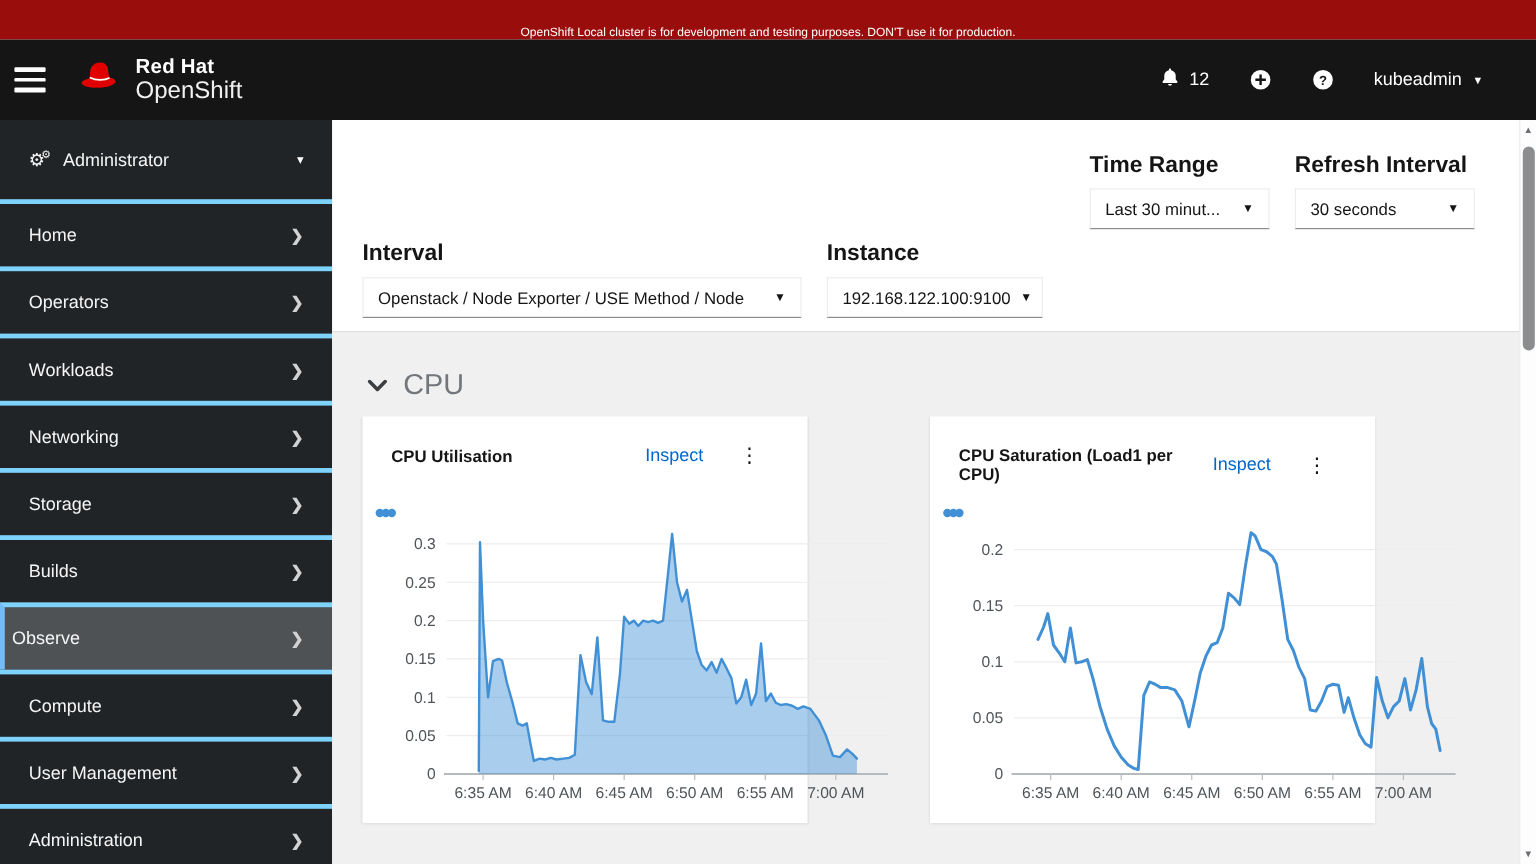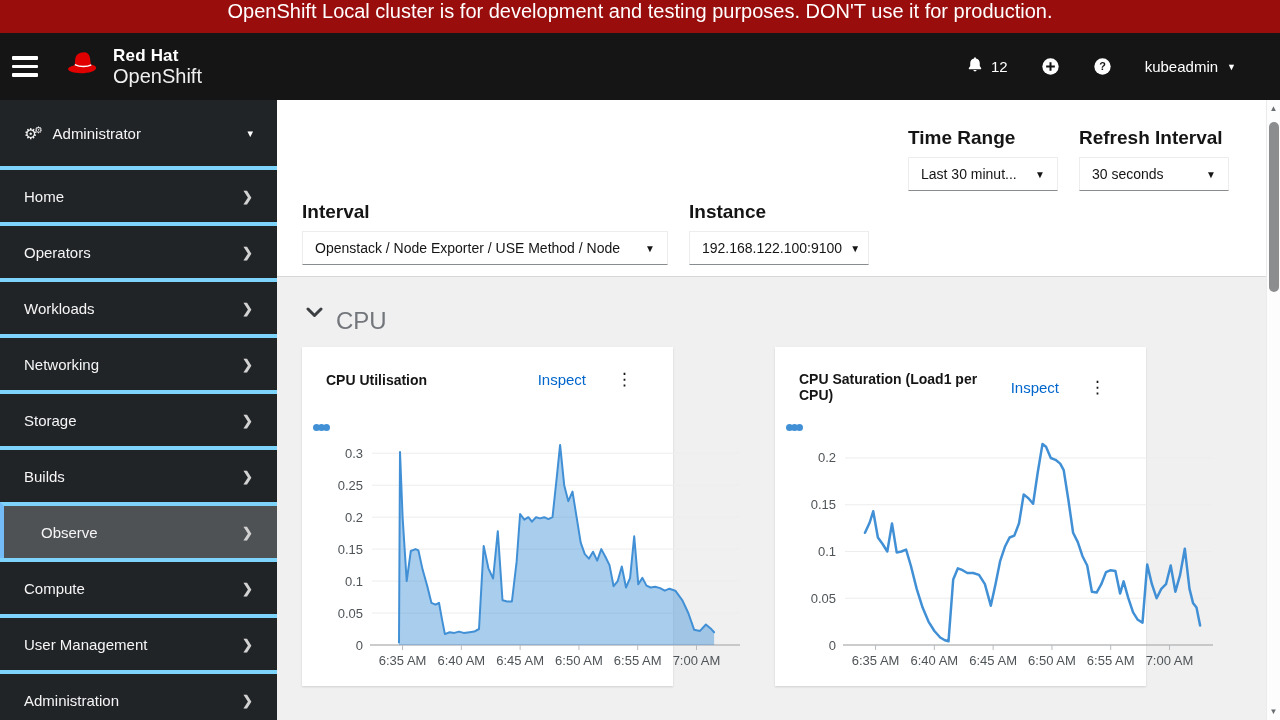--- a/index.html
+++ b/index.html
@@ -7,21 +7,21 @@
     --nav-accent:#73bcf7; --masthead-bg:#151515; --sidebar-bg:#212427;
     --sidebar-active-bg:#4f5255; --content-bg:#f0f0f0;
   }
   *{box-sizing:border-box}
   html,body{margin:0;padding:0}
   body{width:1280px;height:720px;overflow:hidden;position:relative;
        font-family:"Liberation Sans",sans-serif;background:#fff;color:#151515}
 
   
   .banner{height:33px;background:var(--banner-red);color:#fff;display:flex;
-          align-items:flex-start;justify-content:center;font-size:20px}
+          align-items:flex-end;justify-content:center;font-size:10px}
 
   
   .masthead{height:67px;background:var(--masthead-bg);display:flex;align-items:center;
             padding:0 44px 0 12px;color:#fff}
   .hamburger{width:26px;display:flex;flex-direction:column;gap:5px;background:none;
              border:none;cursor:pointer;padding:0;margin-right:26px}
   .hamburger b{display:block;height:3.5px;background:#fff;border-radius:1px}
   .brand{display:flex;align-items:center;gap:9px}
   .brand-text{line-height:1.12}
   .brand-top{font-weight:700;font-size:17px;letter-spacing:.2px}
@@ -35,21 +35,21 @@
   
   .content{position:absolute;top:100px;left:0;right:0;bottom:0;display:flex}
   .sidebar{width:277px;background:var(--sidebar-bg);color:#f5f5f5;flex-shrink:0;overflow:hidden}
   .persp{height:66px;display:flex;align-items:center;padding:0 24px;font-size:15px;cursor:pointer}
   .cogs{margin-right:10px;font-size:15px;line-height:1}
   .cogs .sup{font-size:9px;vertical-align:super;margin-left:-3px}
   .persp-caret{margin-left:auto;font-size:11px;color:#fff}
   .nav-item{height:56px;display:flex;align-items:center;padding:0 24px;
             border-top:4px solid #7dd3fc;font-size:15px;cursor:pointer}
   .nav-item.active{background:var(--sidebar-active-bg);border-left:4px solid var(--nav-accent);
-                   padding-left:37px}
+                   padding-left:6px}
   .nav-chevron{margin-left:auto;color:#d2d2d2;font-size:13px;font-weight:700}
 
   
   .sb{position:absolute;top:0;bottom:0;background:#fafafa}
   .sb .arrow{position:absolute;left:0;right:0;text-align:center;font-size:8px;color:#6a6e73;cursor:pointer}
   .sb .thumb{position:absolute;border-radius:5px;cursor:grab}
   .sidebar-sb{left:277px;width:12px;border-right:1px solid #ececec;border-left:1px solid #ececec}
   .sidebar-sb .thumb{left:2px;width:8px;top:23px;height:569px;background:#9a9ca0}
   .main-sb{right:0;width:14px;border-left:1px solid #ebebeb;background:#fdfdfd}
   .main-sb .thumb{left:2px;width:10px;top:22px;height:170px;background:#8b8d8f}
@@ -64,21 +64,21 @@
   .select{height:34px;background:#fff;border:1px solid #ededed;border-bottom:1px solid #8a8d90;
           display:flex;align-items:center;justify-content:space-between;padding:10px 12px;
           font-size:14px;cursor:pointer}
   .select .caret{font-size:10px;color:#151515;margin-left:8px}
   .f-time{left:631px;top:27px;width:150px}
   .f-refresh{left:802px;top:27px;width:150px}
   .f-dash{left:25px;top:101px;width:366px}
   .f-inst{left:412px;top:101px;width:180px}
 
   .dash-body{position:absolute;top:177px;left:0;right:0;bottom:0;background:var(--content-bg)}
-  .section-header{position:absolute;left:29px;top:30px;display:flex;align-items:flex-start;gap:13px;
+  .section-header{position:absolute;left:29px;top:30px;display:flex;align-items:center;gap:13px;
                   font-size:24px;color:#72767b;cursor:pointer}
   .section-chevron{display:flex}
 
   .card{position:absolute;top:70px;width:371px;height:339px;background:#fff;
         box-shadow:0 1px 2px rgba(3,3,3,.14)}
   .card-l{left:25px}.card-r{left:498px}
   .card-head{display:flex;align-items:center;padding:24px 40px 0 24px}
   .card-title{font-size:14px;font-weight:700}
   .inspect{margin-left:auto;color:var(--link-blue);font-size:15px;text-decoration:none;cursor:pointer}
   .kebab{margin-left:30px;font-size:17px;color:#151515;background:none;border:none;cursor:pointer;

